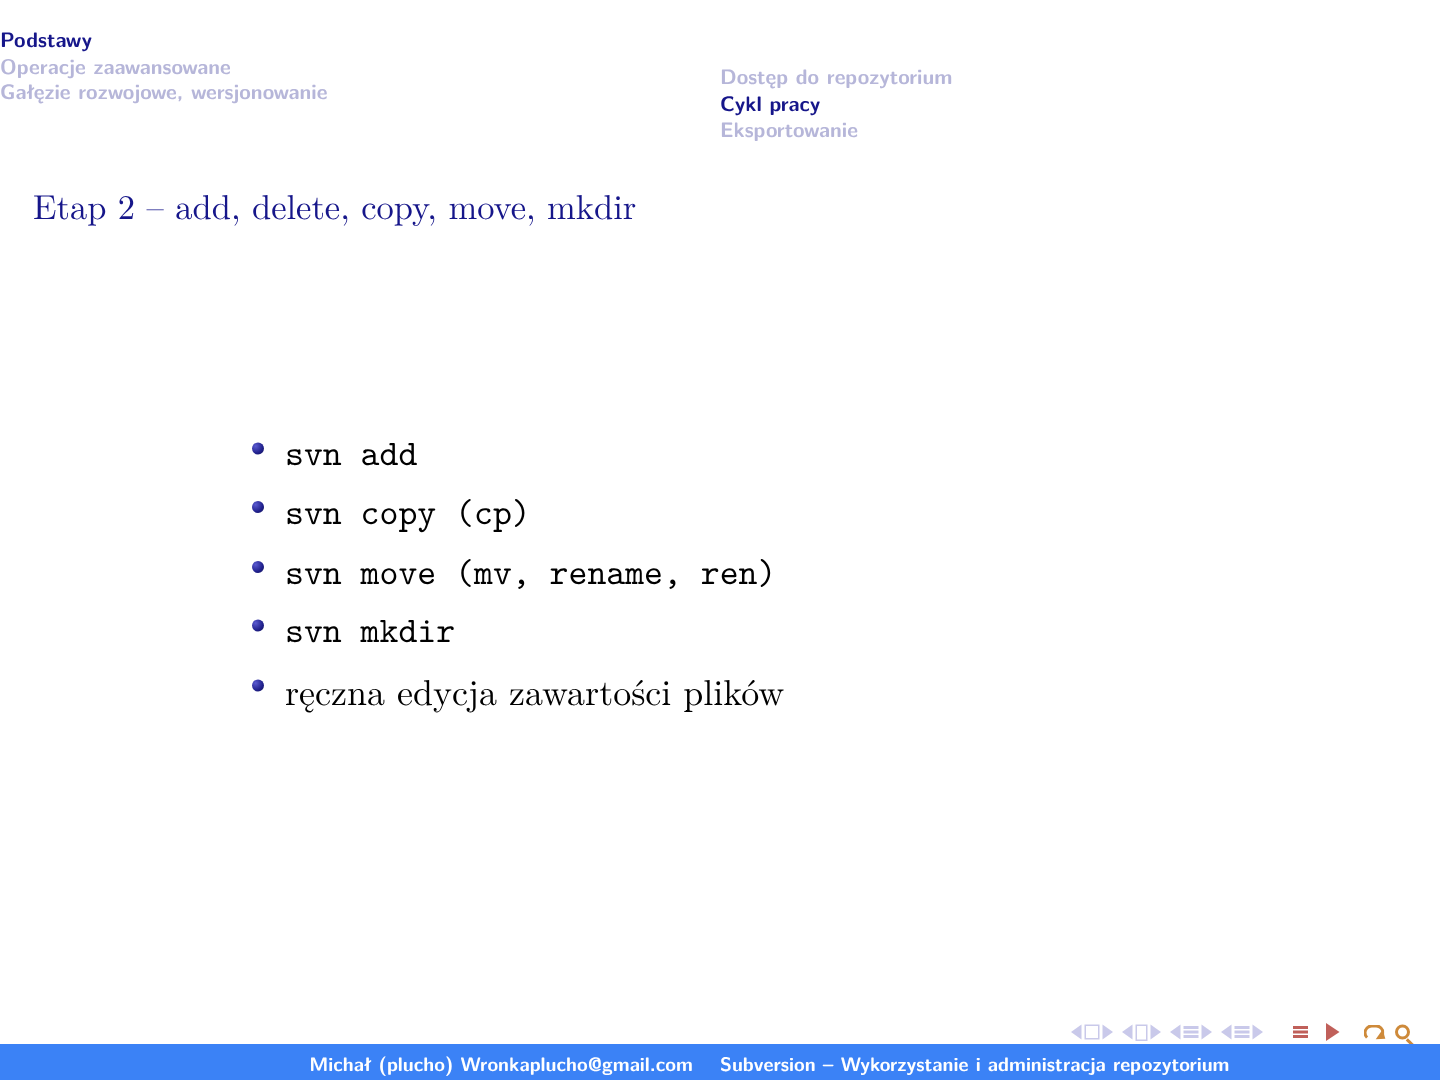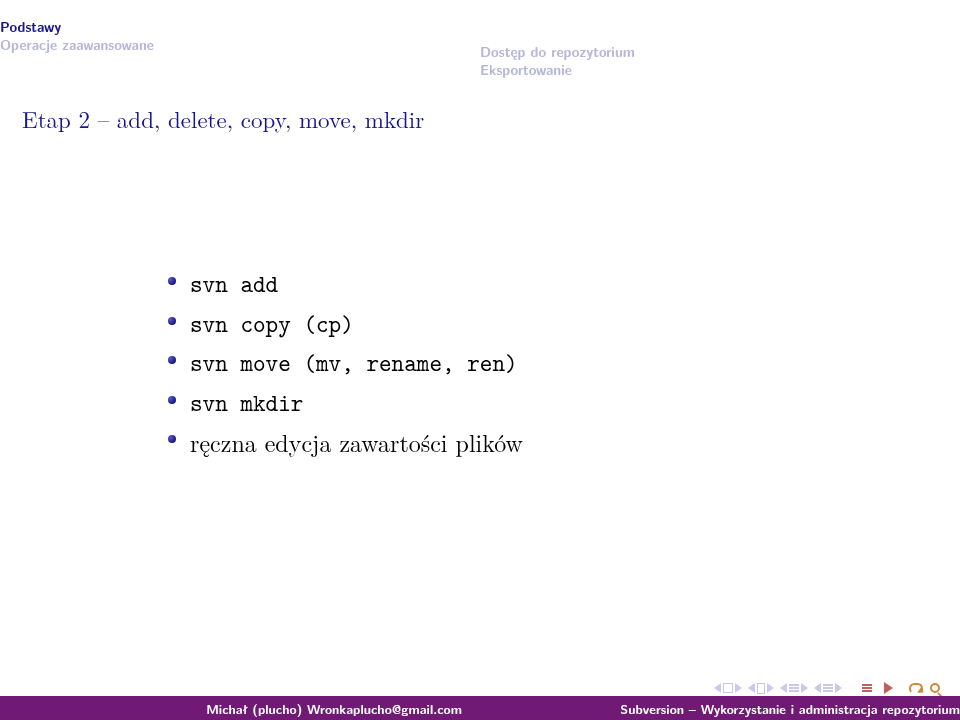--- a/index.html
+++ b/index.html
@@ -64,35 +64,35 @@
     height: 8px;
     border-radius: 50%;
     background: radial-gradient(circle at 30% 30%, #5a5ad0 0%, #20208c 60%, #101050 100%);
   }
   .footer {
     position: absolute;
     bottom: 0;
     left: 0;
     right: 0;
     height: 24px;
-    background: #701a75;
+    background: #3b82f6;
     color: #fff;
     display: flex;
     font-size: 13px;
     font-weight: 700;
     align-items: center;
   }
   .footer-left {
     width: 50%;
     text-align: right;
     padding-right: 18px;
   }
   .footer-right {
     width: 50%;
-    text-align: right;
+    text-align: left;
   }
   .navline {
     position: absolute;
     bottom: 26px;
     right: 20px;
     display: flex;
     align-items: center;
     gap: 6px;
     font-size: 13px;
   }
@@ -169,23 +169,25 @@
     transform: rotate(45deg);
   }
 </style>
 </head>
 <body>
 
 <div class="header">
   <div class="header-left">
     <div>Podstawy</div>
     <div class="faded">Operacje zaawansowane</div>
+    <div class="faded">Gałęzie rozwojowe, wersjonowanie</div>
   </div>
   <div class="header-right">
     <div>Dostęp do repozytorium</div>
+    <div class="active">Cykl pracy</div>
     <div>Eksportowanie</div>
   </div>
 </div>
 
 <div class="frametitle">Etap 2 – add, delete, copy, move, mkdir</div>
 
 <div class="content">
   <ul class="bullet-list">
     <li>svn add</li>
     <li>svn copy (cp)</li>

